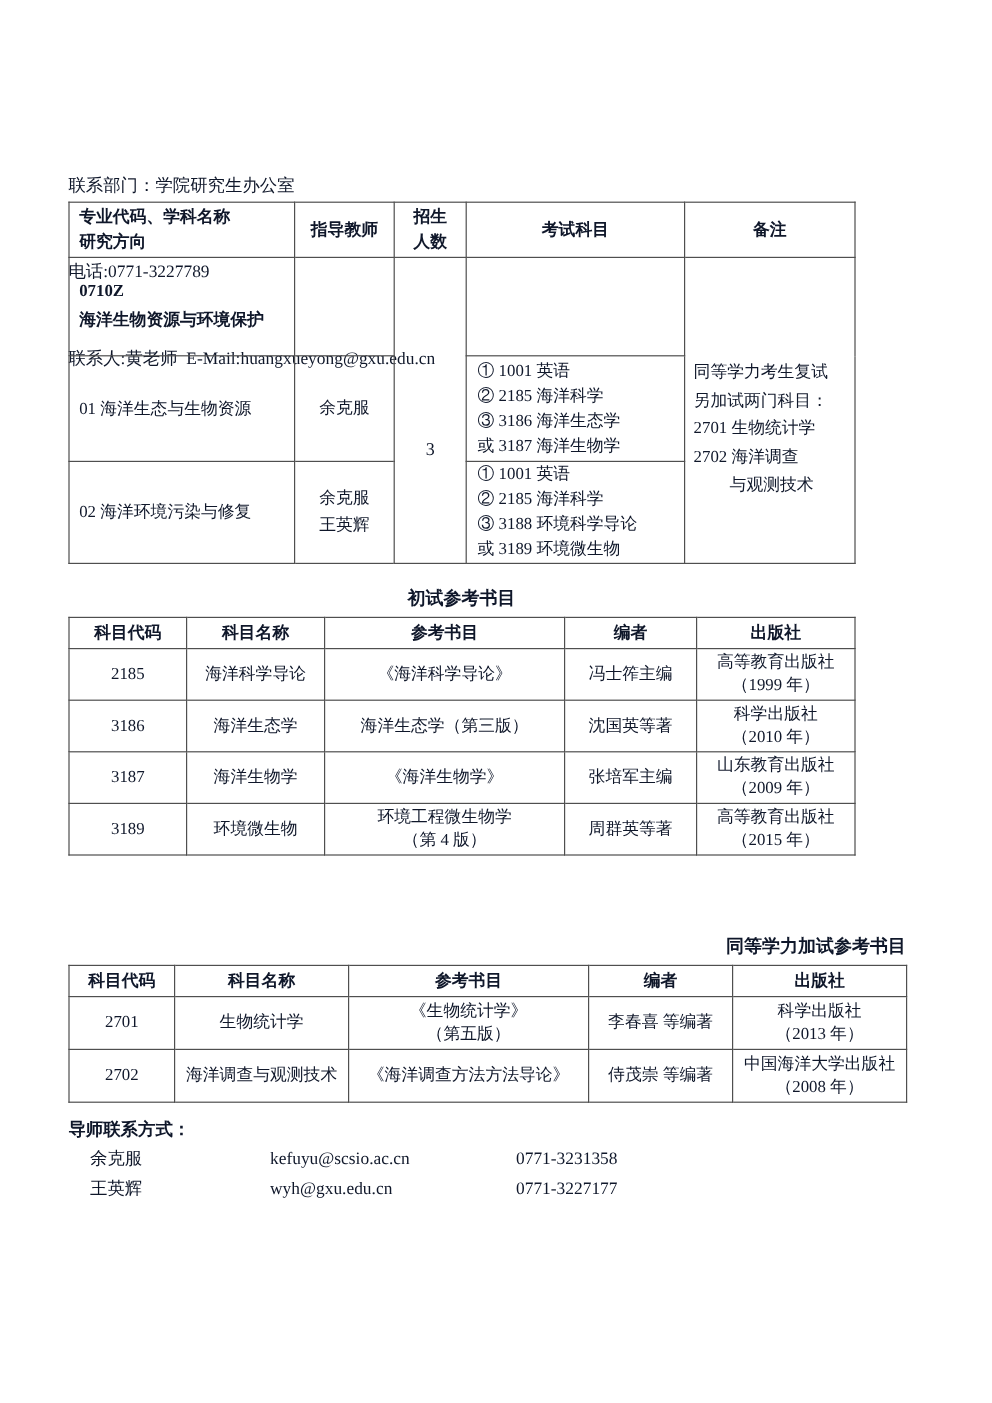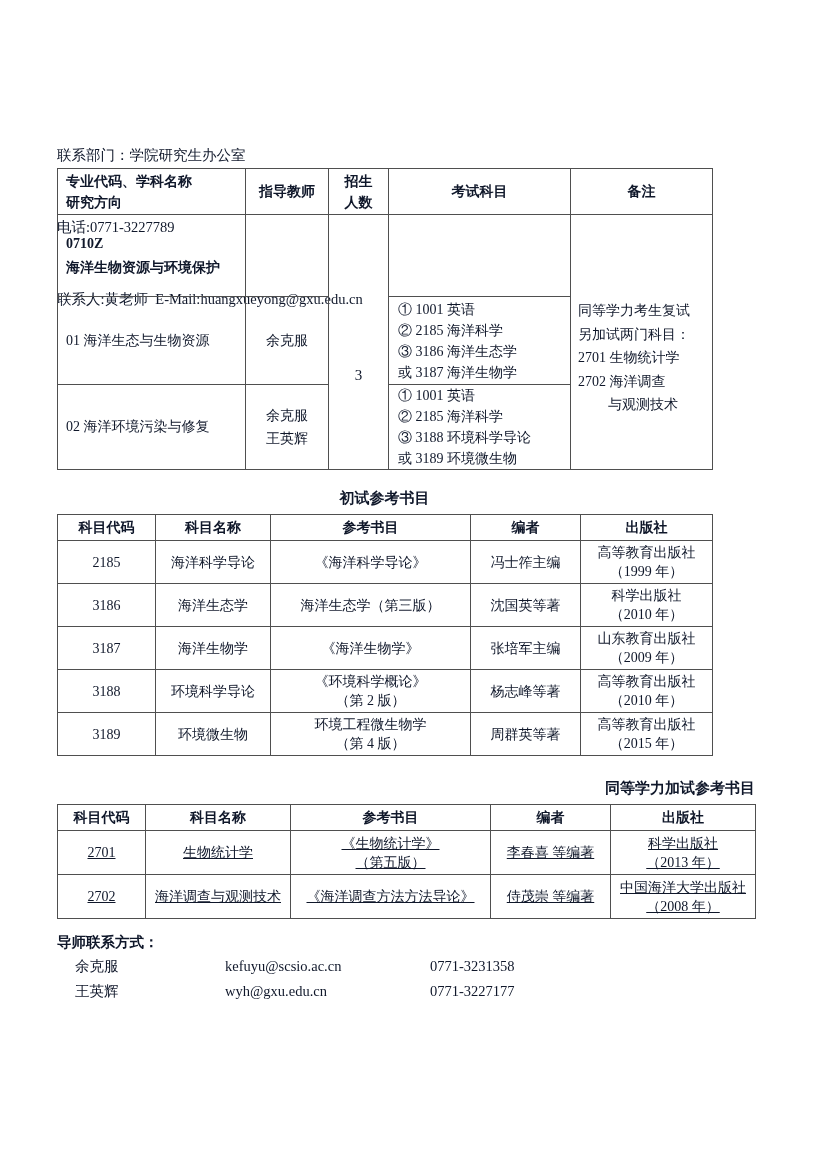--- a/index.html
+++ b/index.html
@@ -46,21 +46,21 @@
     font-weight: bold; font-size: 15px;
   }
   .title-primary { left: 57px; width: 655px; top: 489px; }
   .title-suppl  { left: 57px; width: 698px; top: 779px; text-align: right; }
   
   .t2 { position: absolute; left: 57px; top: 514px; width: 655px; }
   .t3 { position: absolute; left: 57px; top: 804px; width: 698px; }
   .t2 th, .t3 th { height: 25px; font-size: 14px; }
   .t2 td, .t3 td { font-size: 13px; line-height: 19px; }
   .t2 tr.brow { height: 43px; }
-  .t3 tr.brow { height: 44px; text-decoration: underline; }
+  .t3 tr.brow { height: 44px; }
   
   .contact-bottom { position: absolute; left: 57px; top: 930px; font-size: 14.5px; }
   .contact-bottom .cb-title { font-weight: bold; line-height: 24px; }
   .contact-bottom .cb-row { display: flex; padding-left: 18px; line-height: 25px; }
   .contact-bottom .cb-name  { width: 150px; }
   .contact-bottom .cb-email { width: 205px; }
 </style>
 </head>
 <body>
 
@@ -189,33 +189,20 @@
         <div>《海洋生物学》</div>
         <div></div>
       </td>
       <td>张培军主编</td>
       <td>
         <div>山东教育出版社</div>
         <div>（2009 年）</div>
       </td>
     </tr>
     <tr class="brow">
-      <td>3188</td>
-      <td>环境科学导论</td>
-      <td>
-        <div>《环境科学概论》</div>
-        <div>（第 2 版）</div>
-      </td>
-      <td>杨志峰等著</td>
-      <td>
-        <div>高等教育出版社</div>
-        <div>（2010 年）</div>
-      </td>
-    </tr>
-    <tr class="brow">
       <td>3189</td>
       <td>环境微生物</td>
       <td>
         <div>环境工程微生物学</div>
         <div>（第 4 版）</div>
       </td>
       <td>周群英等著</td>
       <td>
         <div>高等教育出版社</div>
         <div>（2015 年）</div>

